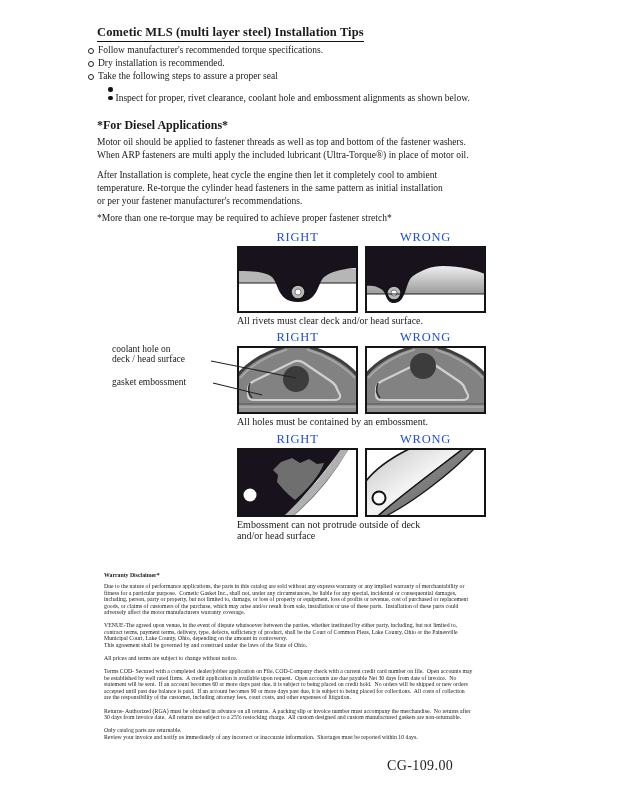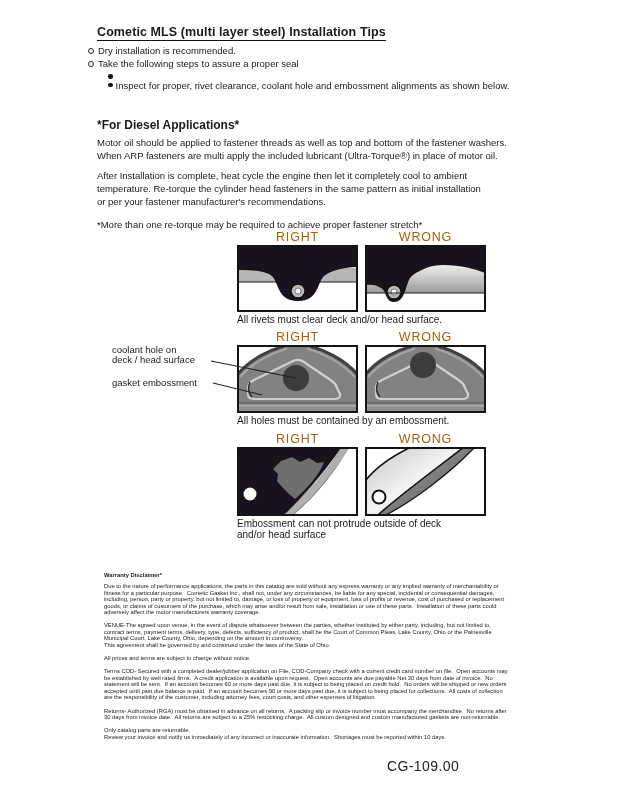--- a/index.html
+++ b/index.html
@@ -1,40 +1,40 @@
 <!DOCTYPE html>
 <html><head>
 <meta charset="utf-8">
 <style>
   html,body{margin:0;padding:0;background:#fff;}
   #page{
     position:relative;width:618px;height:800px;background:#ffffff;
-    font-family:Liberation Sans, sans-serif;color:#1a1a1a;overflow:hidden;
+    font-family:Liberation Serif, serif;color:#1a1a1a;overflow:hidden;
   }
   .abs{position:absolute;}
   
   .title{left:97px;top:25px;font-size:12.5px;font-weight:bold;letter-spacing:.1px;}
   .title span{border-bottom:1.6px solid #111;padding-bottom:1px;display:inline-block;}
   
   .bullets{left:88px;top:44px;width:470px;}
   .b-row{display:flex;line-height:13px;font-size:9.5px;}
   .b-row .txt{white-space:pre-wrap;}
   .marker-o{flex:0 0 auto;width:4px;height:4px;border:1px solid #222;border-radius:50%;margin:4px 4px 0 0;}
   .sub .marker-f{flex:0 0 auto;width:4.5px;height:4.5px;background:#111;border-radius:50%;margin:4px 3px 0 20px;}
   
   .diesel-h{left:97px;top:118px;font-size:12px;font-weight:bold;}
   .par{left:97px;width:460px;font-size:9.5px;line-height:13.2px;white-space:pre-wrap;}
   .p1{top:136px;}
   .p2{top:169px;}
-  .p3{top:218px;}
+  .p3{top:212px;}
   
   .diag-row{left:237px;width:260px;}
   .r1{top:230px;} .r2{top:330px;} .r3{top:432px;}
   .dlabels{display:flex;gap:7px;width:249px;}
-  .dlabel{width:121px;text-align:center;font-size:12.5px;letter-spacing:.8px;color:#a16207;}
+  .dlabel{width:121px;text-align:center;font-size:12.5px;letter-spacing:.8px;color:#1d4ed8;}
   .dboxes{display:flex;gap:7px;margin-top:1px;}
   .dbox{width:121px;line-height:0;}
   .dcaption{margin-top:2px;font-size:10px;line-height:11px;white-space:pre-line;}
   
   .callout{position:absolute;text-align:left;font-size:9.5px;line-height:9.5px;white-space:pre-line;width:100px;}
   .co1{left:112px;top:345px;}
   .co2{left:112px;top:378px;}
   .pointer-svg{left:205px;top:352px;}
   
   .warranty{left:104px;top:572px;width:438px;font-size:5.8px;line-height:6.4px;}
@@ -46,20 +46,24 @@
 </head>
 <body>
 
 <div id="page">
 
   <div class="abs title">
     <span>Cometic MLS (multi layer steel) Installation Tips</span>
   </div>
 
   <div class="abs bullets">
+    <div class="b-row">
+      <span class="marker-o"></span>
+      <span class="txt">Follow manufacturer's recommended torque specifications.</span>
+    </div>
     <div class="b-row">
       <span class="marker-o"></span>
       <span class="txt">Dry installation is recommended.</span>
     </div>
     <div class="b-row">
       <span class="marker-o"></span>
       <span class="txt">Take the following steps to assure a proper seal</span>
     </div>
     <div class="b-row sub">
       <span class="marker-f"></span>

